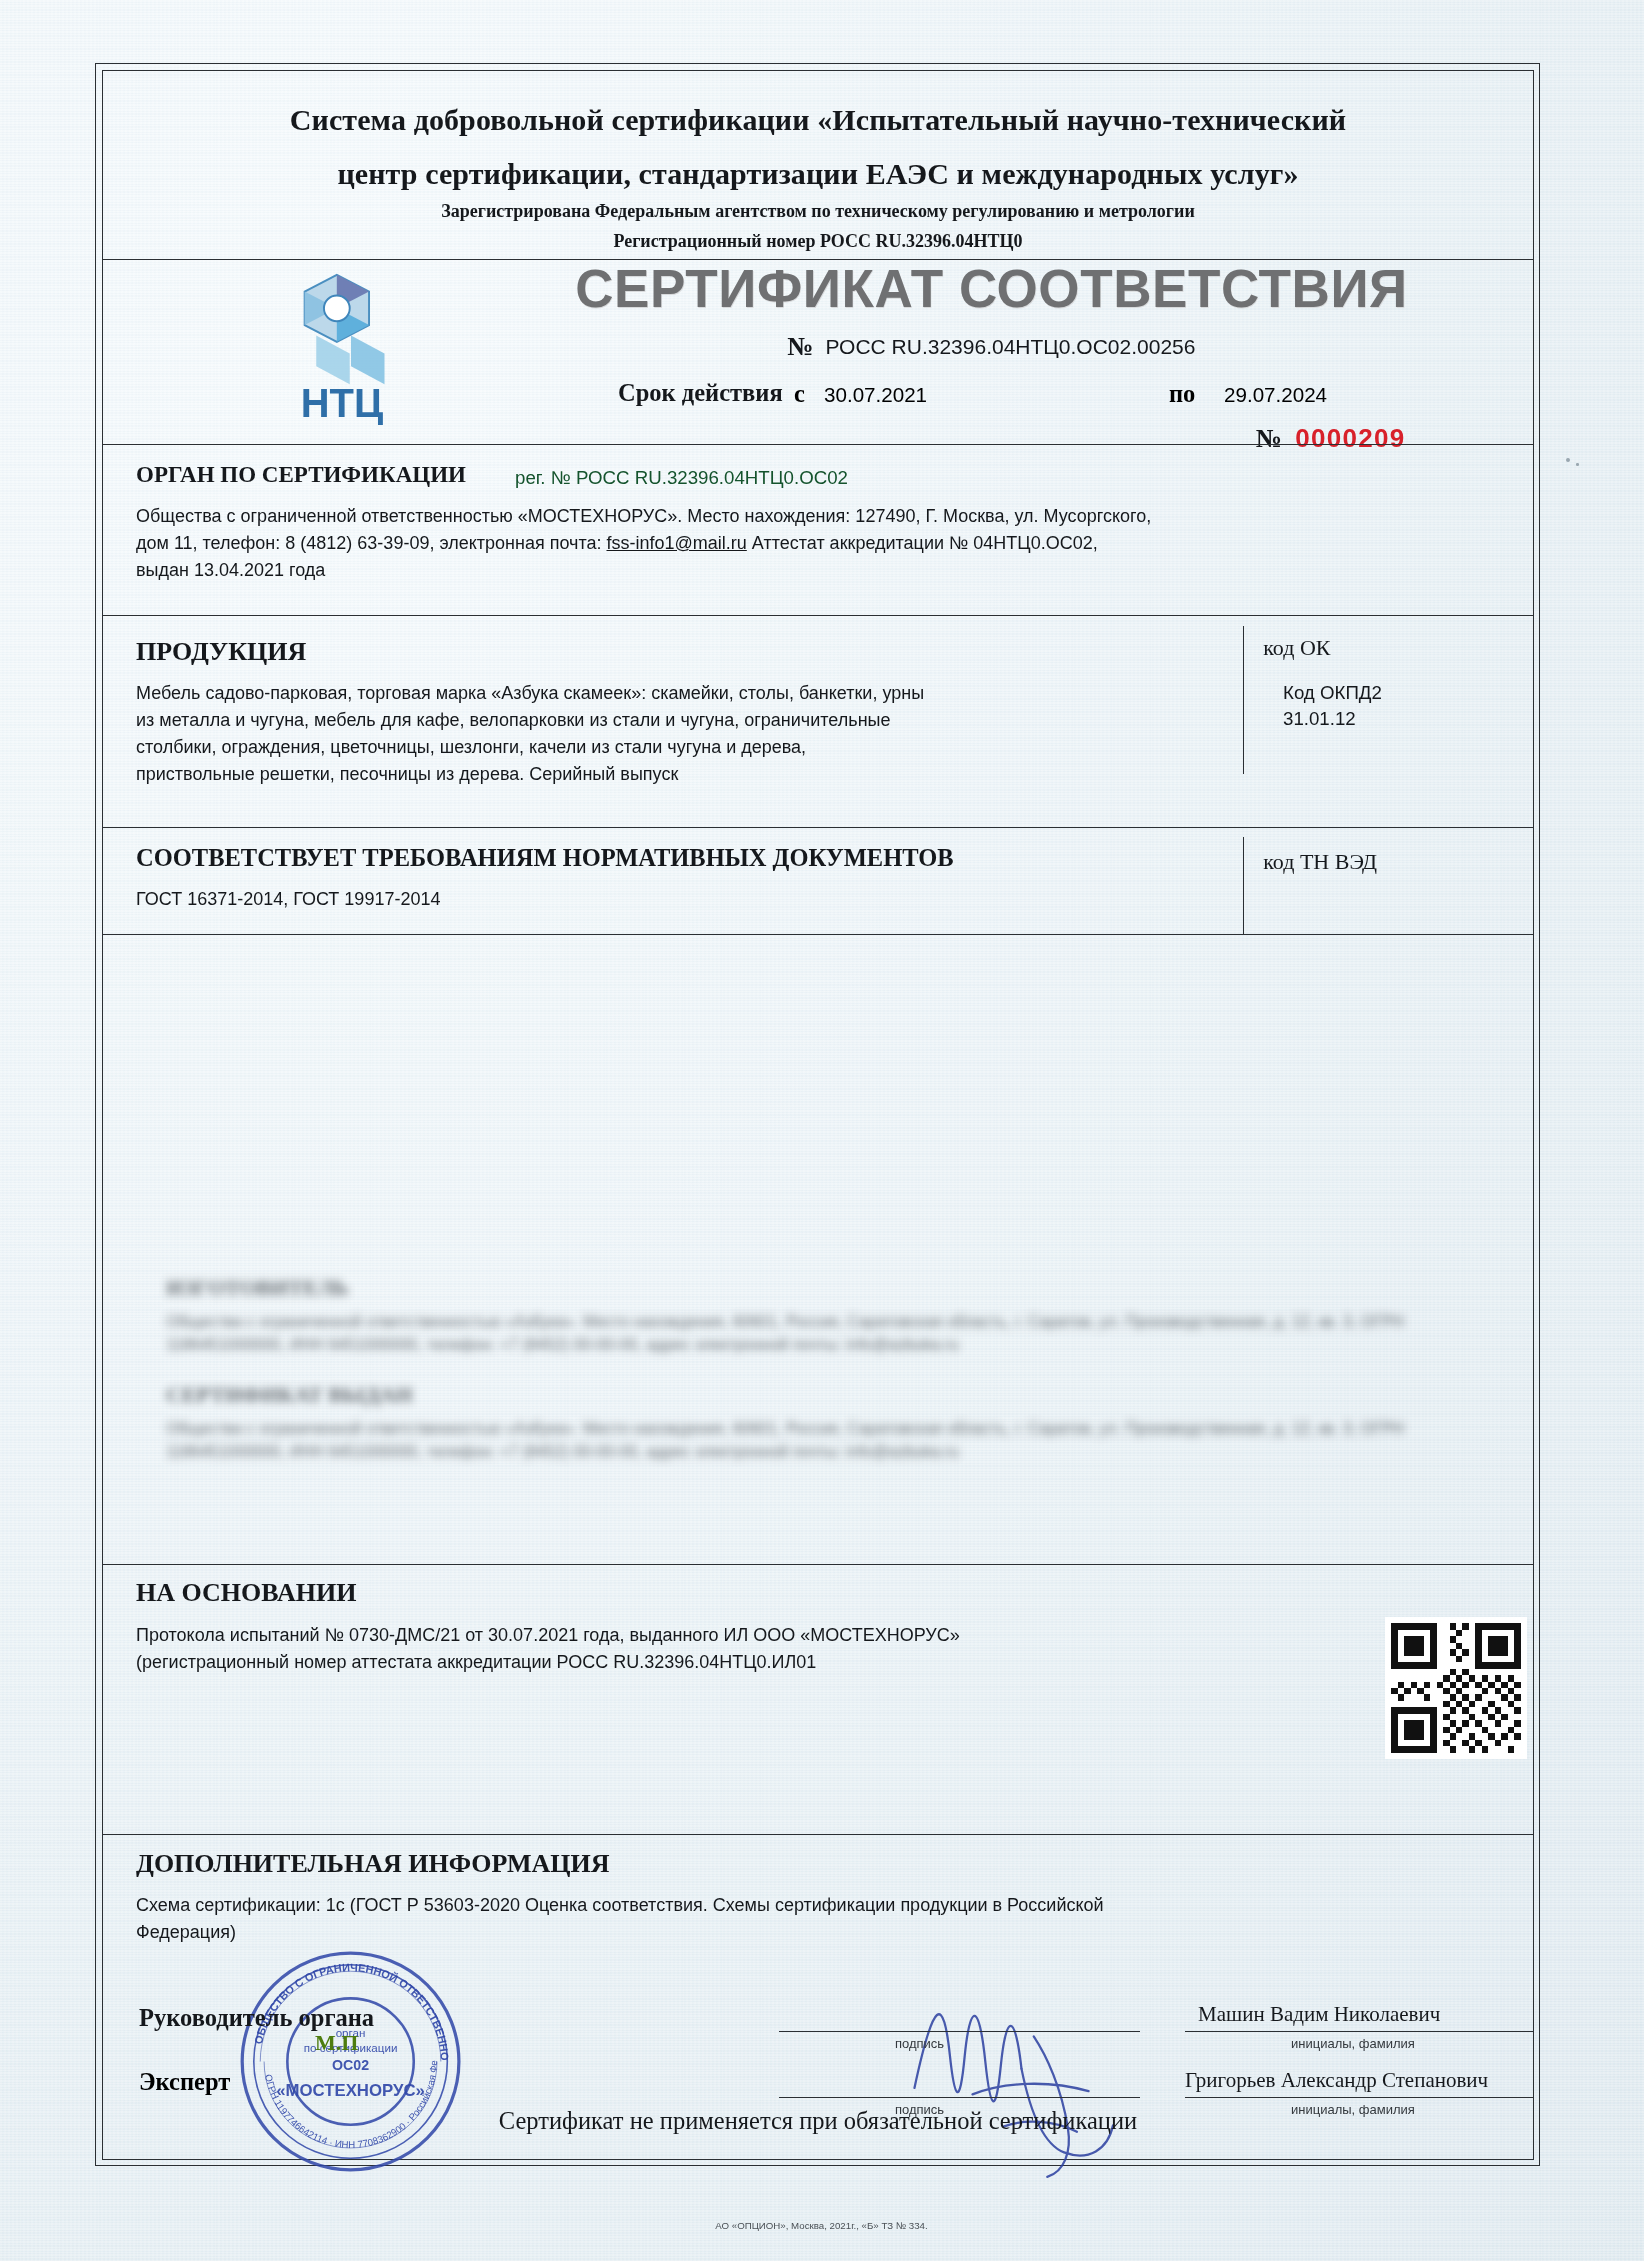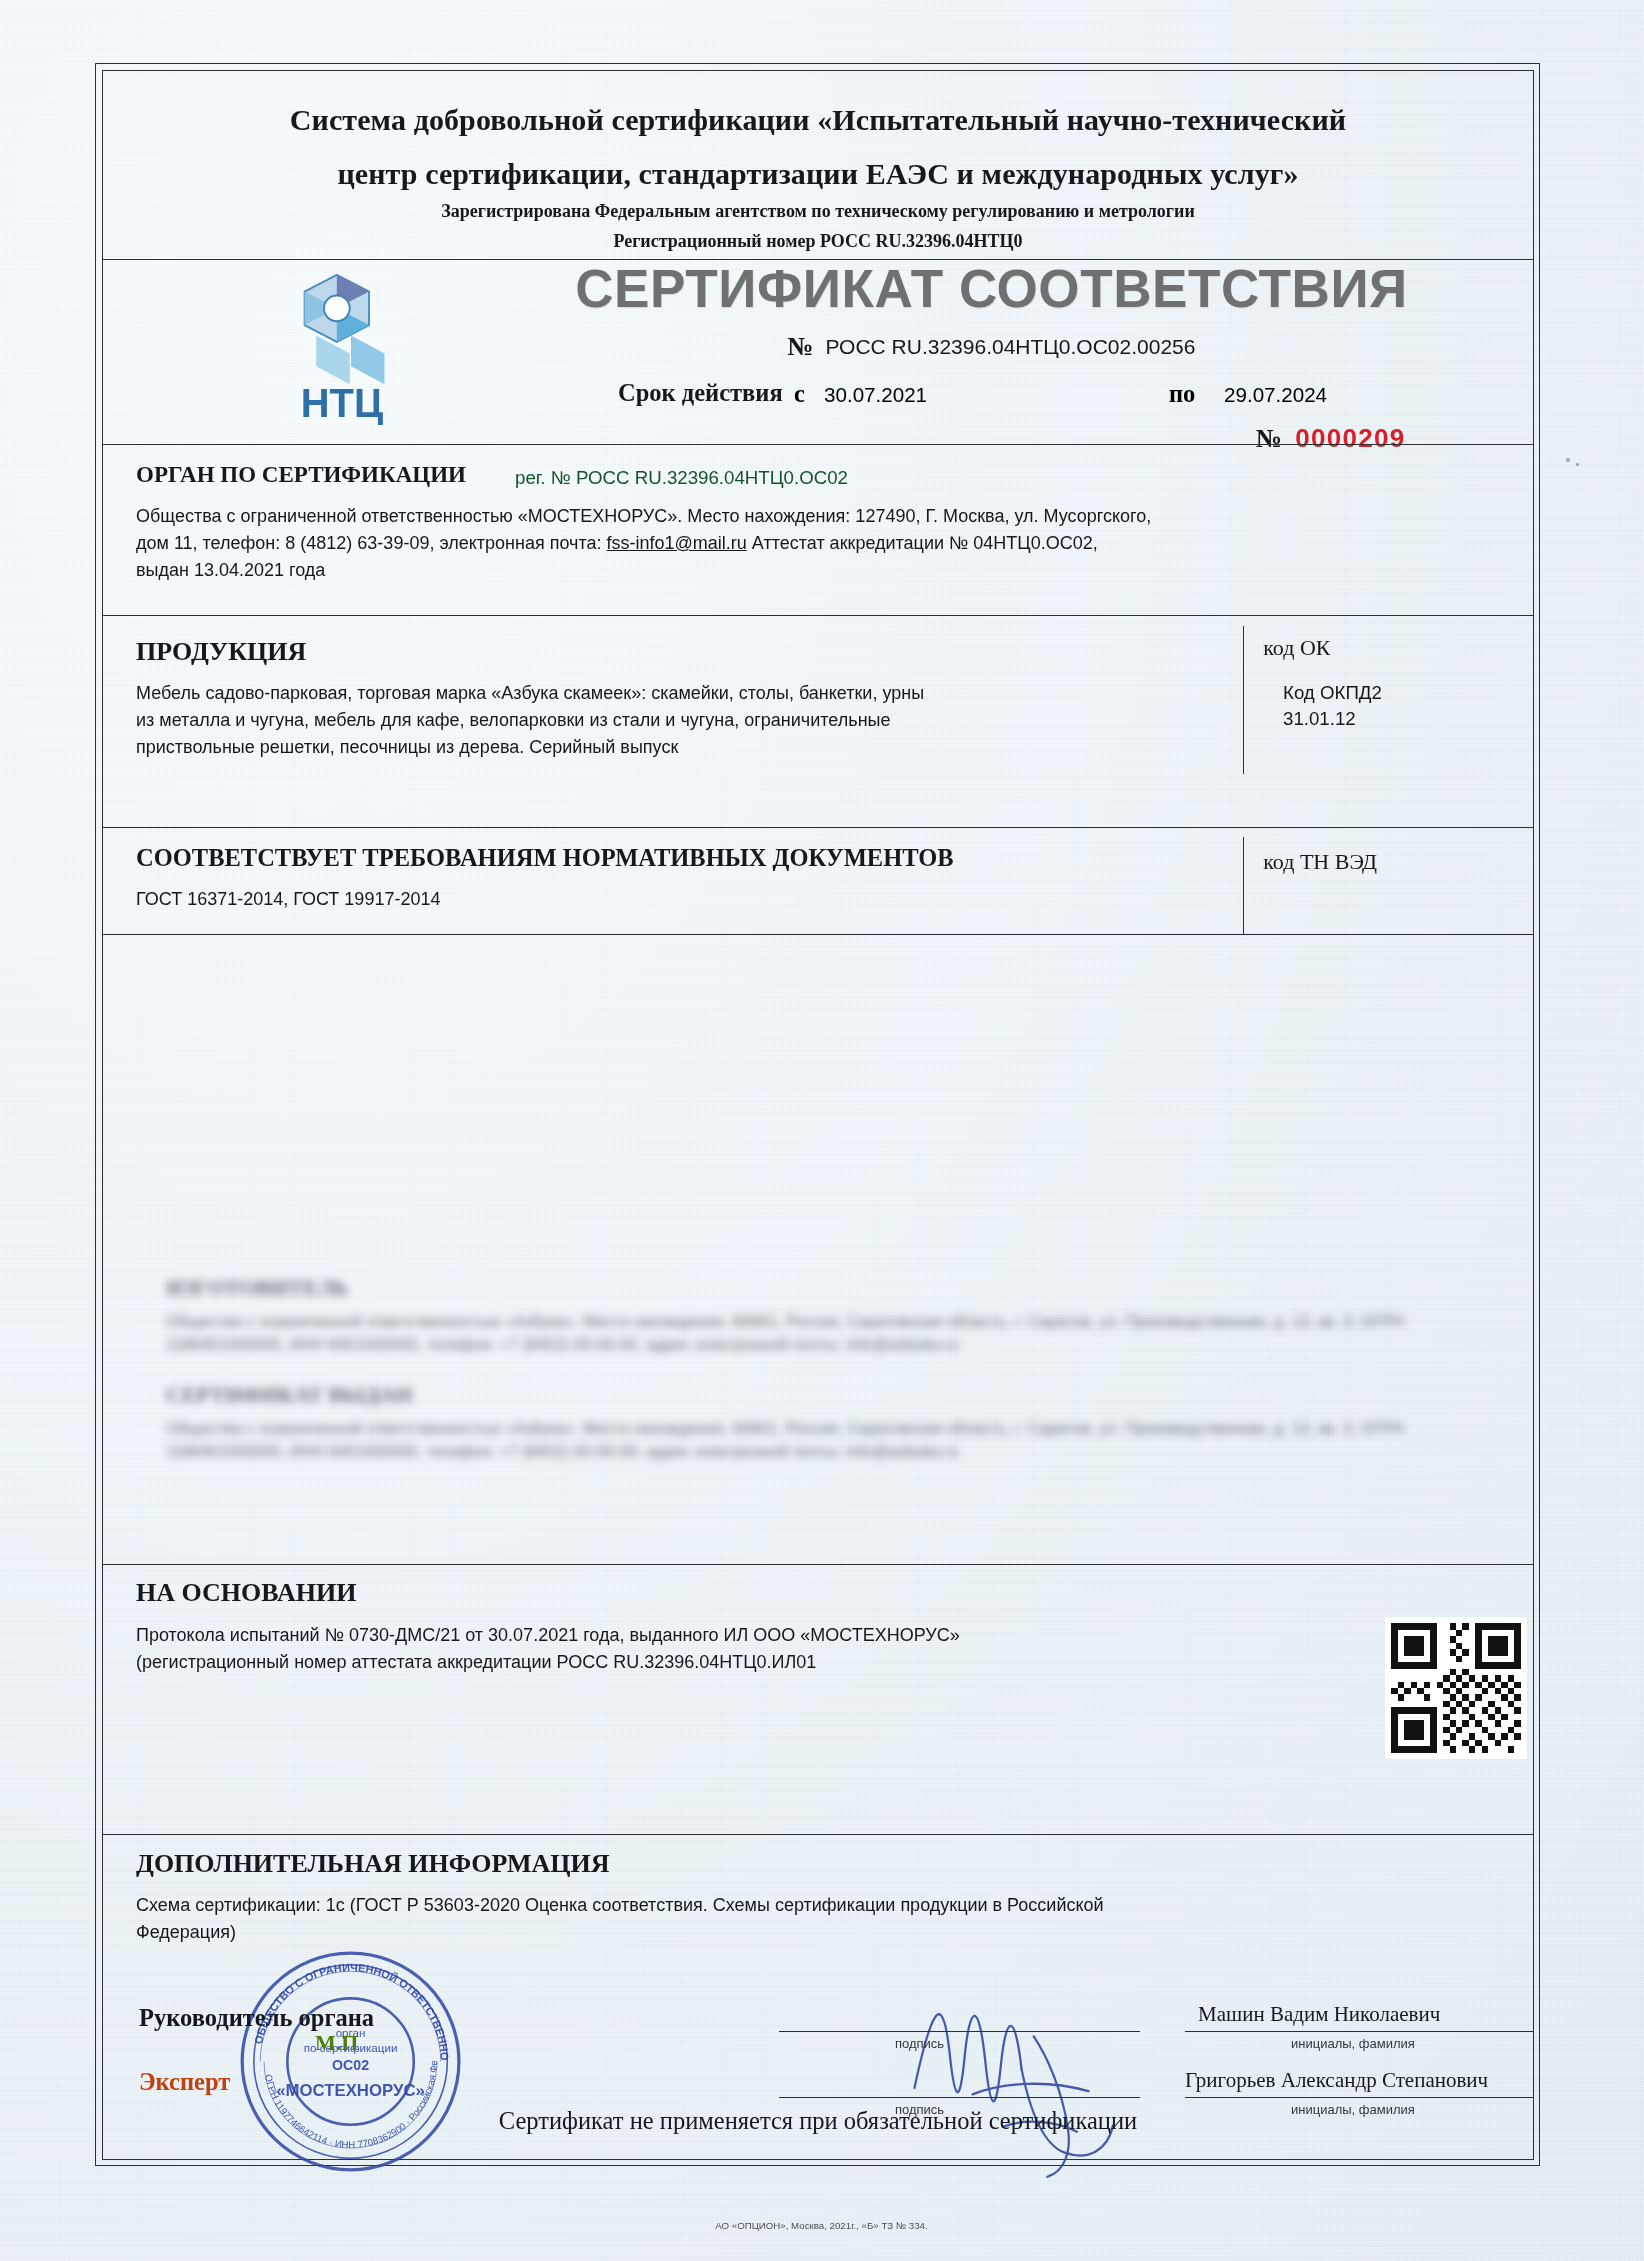--- a/index.html
+++ b/index.html
@@ -139,21 +139,21 @@
 
   
   .qr{position:absolute;left:1283px;top:1547px;width:142px;height:142px;}
 
   
   .ext-h{position:absolute;left:34px;top:1779px;font-size:26px;}
   .ext-body{position:absolute;left:34px;top:1822px;width:1296px;}
 
   
   .sig-l1{position:absolute;left:37px;top:1934px;font-family:"Liberation Serif",serif;font-weight:bold;font-size:24.5px;color:#15181c;}
-  .sig-l2{position:absolute;left:37px;top:1998px;font-family:"Liberation Serif",serif;font-weight:bold;font-size:24.5px;color:#c2410c;}
+  .sig-l2{position:absolute;left:37px;top:1998px;font-family:"Liberation Serif",serif;font-weight:bold;font-size:24.5px;color:#000000;}
   .mp{position:absolute;left:213px;top:1960px;font-family:"Liberation Serif",serif;font-weight:bold;font-size:22px;color:#4d7c0f;}
   .sline{position:absolute;height:1.3px;background:#2b2f33;}
   .scap{position:absolute;font-family:"Liberation Sans",sans-serif;font-size:13px;color:#33383d;}
   .sname{position:absolute;font-family:"Liberation Serif",serif;font-size:21px;color:#15181c;}
   .footer-note{
     position:absolute;left:0;top:2037px;width:1432px;text-align:center;
     font-family:"Liberation Serif",serif;font-size:24.5px;color:#15181c;
   }
   .print-mark{
     position:absolute;left:670px;top:2220px;width:303px;text-align:center;
@@ -232,20 +232,21 @@
     </div>
     <div>выдан 13.04.2021 года</div>
   </div>
 
   <div class="rule" style="left:0;top:545px;width:1432px;"></div>
 
   <div class="sec-h prod-h">ПРОДУКЦИЯ</div>
   <div class="body-t prod-body">
     <div>Мебель садово-парковая, торговая марка «Азбука скамеек»: скамейки, столы, банкетки, урны</div>
     <div>из металла и чугуна, мебель для кафе, велопарковки из стали и чугуна, ограничительные</div>
+    <div>столбики, ограждения, цветочницы, шезлонги, качели из стали чугуна и дерева,</div>
     <div>приствольные решетки, песочницы из дерева. Серийный выпуск</div>
   </div>
   <div class="ok-box">
     <div class="ok-h">код ОК</div>
     <div class="ok-v">
       <div>Код ОКПД2</div>
       <div>31.01.12</div>
     </div>
   </div>
 

